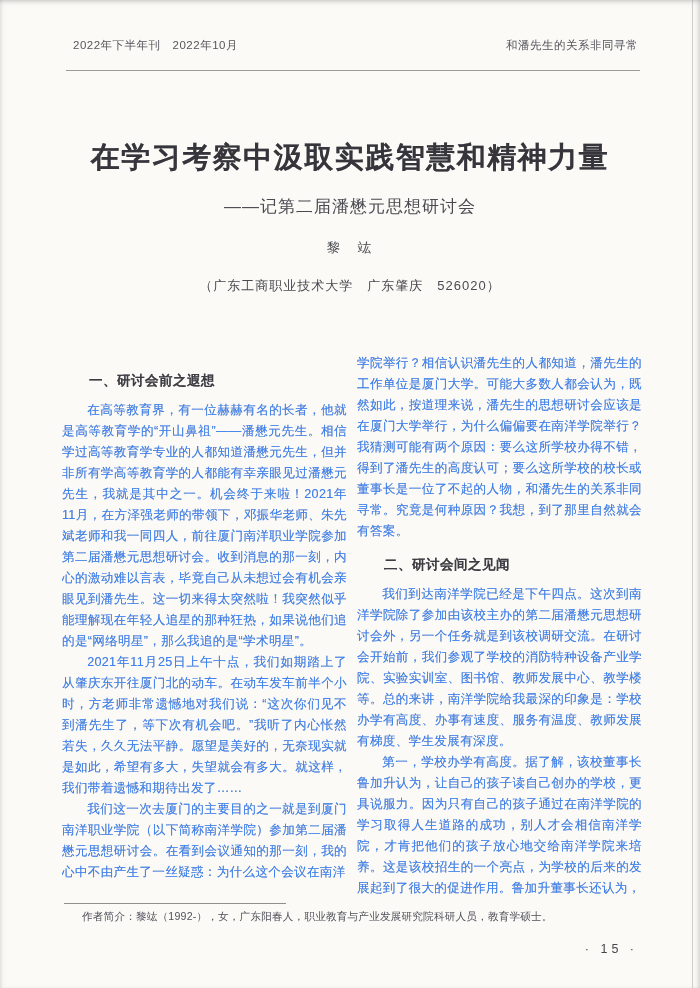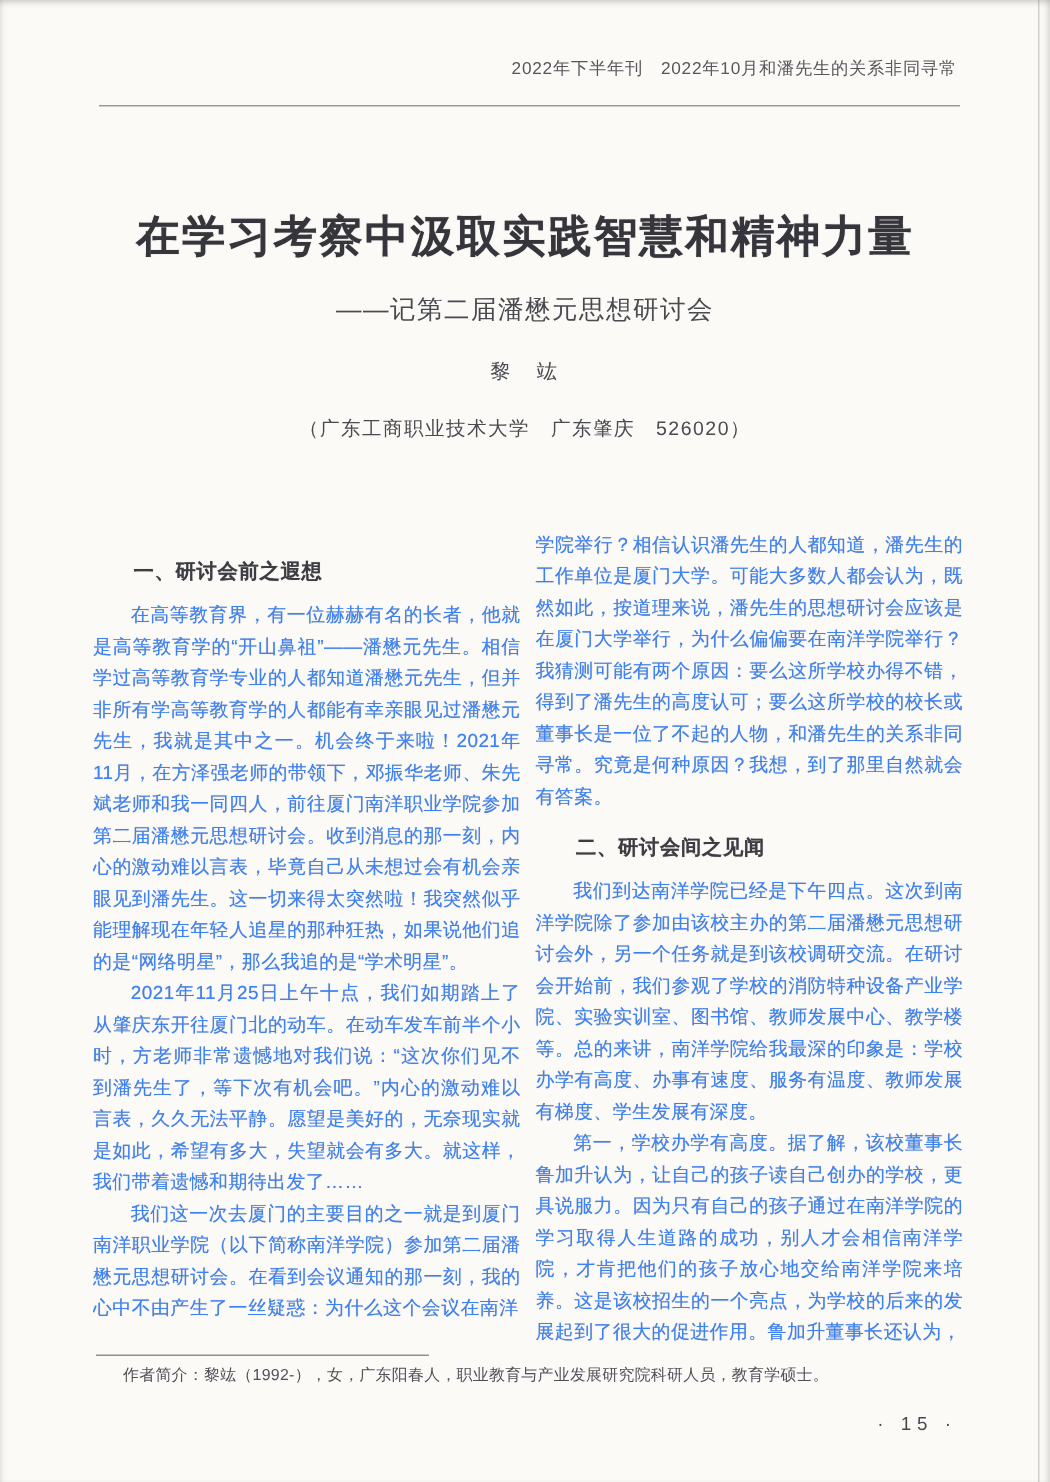--- a/index.html
+++ b/index.html
@@ -21,21 +21,21 @@
   }
   .page::after { 
     content: "";
     position: absolute; top: 0; right: 7px;
     width: 1px; height: 100%;
     background: rgba(130,125,120,0.35);
   }
   
   .running-head {
     position: absolute; top: 38px; left: 73px; right: 62px;
-    display: flex; justify-content: flex-end; align-items: baseline;
+    display: flex; justify-content: space-between; align-items: baseline;
     font-size: 11.5px; color: #56565c; letter-spacing: 0.5px;
   }
   .head-rule {
     position: absolute; top: 70px; left: 66px; width: 574px;
     border: none; border-top: 1.2px solid #9a9a98; margin: 0;
   }
   
   .title-block { position: absolute; top: 138px; left: 0; width: 700px; text-align: center; }
   .article-title {
     font-size: 29px; font-weight: bold; color: #35353b;
@@ -105,21 +105,21 @@
     <h1 class="article-title">在学习考察中汲取实践智慧和精神力量</h1>
     <div class="article-subtitle">——记第二届潘懋元思想研讨会</div>
     <div class="article-author">黎　竑</div>
     <div class="article-affiliation">（广东工商职业技术大学　广东肇庆　526020）</div>
   </div>
 
   <div class="columns">
     <div class="col">
       <h3>一、研讨会前之遐想</h3>
       <p>在高等教育界，有一位赫赫有名的长者，他就是高等教育学的“开山鼻祖”——潘懋元先生。相信学过高等教育学专业的人都知道潘懋元先生，但并非所有学高等教育学的人都能有幸亲眼见过潘懋元先生，我就是其中之一。机会终于来啦！2021年11月，在方泽强老师的带领下，邓振华老师、朱先斌老师和我一同四人，前往厦门南洋职业学院参加第二届潘懋元思想研讨会。收到消息的那一刻，内心的激动难以言表，毕竟自己从未想过会有机会亲眼见到潘先生。这一切来得太突然啦！我突然似乎能理解现在年轻人追星的那种狂热，如果说他们追的是“网络明星”，那么我追的是“学术明星”。</p>
-      <p>2021年11月25日上午十点，我们如期踏上了从肇庆东开往厦门北的动车。在动车发车前半个小时，方老师非常遗憾地对我们说：“这次你们见不到潘先生了，等下次有机会吧。”内心的激动难以言表，久久无法平静。愿望是美好的，无奈现实就是如此，希望有多大，失望就会有多大。就这样，我们带着遗憾和期待出发了……</p>
+      <p>2021年11月25日上午十点，我们如期踏上了从肇庆东开往厦门北的动车。在动车发车前半个小时，方老师非常遗憾地对我们说：“这次你们见不到潘先生了，等下次有机会吧。”我听了内心怅然若失，久久无法平静。愿望是美好的，无奈现实就是如此，希望有多大，失望就会有多大。就这样，我们带着遗憾和期待出发了……</p>
       <p>我们这一次去厦门的主要目的之一就是到厦门南洋职业学院（以下简称南洋学院）参加第二届潘懋元思想研讨会。在看到会议通知的那一刻，我的心中不由产生了一丝疑惑：为什么这个会议在南洋</p>
     </div>
     <div class="col">
       <p class="no-indent">学院举行？相信认识潘先生的人都知道，潘先生的工作单位是厦门大学。可能大多数人都会认为，既然如此，按道理来说，潘先生的思想研讨会应该是在厦门大学举行，为什么偏偏要在南洋学院举行？我猜测可能有两个原因：要么这所学校办得不错，得到了潘先生的高度认可；要么这所学校的校长或董事长是一位了不起的人物，和潘先生的关系非同寻常。究竟是何种原因？我想，到了那里自然就会有答案。</p>
       <h3 class="mid">二、研讨会间之见闻</h3>
       <p>我们到达南洋学院已经是下午四点。这次到南洋学院除了参加由该校主办的第二届潘懋元思想研讨会外，另一个任务就是到该校调研交流。在研讨会开始前，我们参观了学校的消防特种设备产业学院、实验实训室、图书馆、教师发展中心、教学楼等。总的来讲，南洋学院给我最深的印象是：学校办学有高度、办事有速度、服务有温度、教师发展有梯度、学生发展有深度。</p>
       <p>第一，学校办学有高度。据了解，该校董事长鲁加升认为，让自己的孩子读自己创办的学校，更具说服力。因为只有自己的孩子通过在南洋学院的学习取得人生道路的成功，别人才会相信南洋学院，才肯把他们的孩子放心地交给南洋学院来培养。这是该校招生的一个亮点，为学校的后来的发展起到了很大的促进作用。鲁加升董事长还认为，</p>
     </div>
   </div>
 

